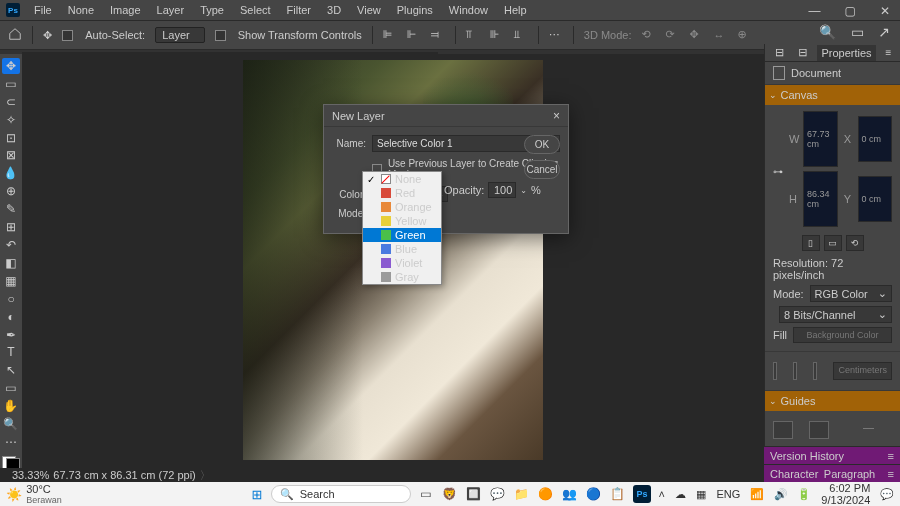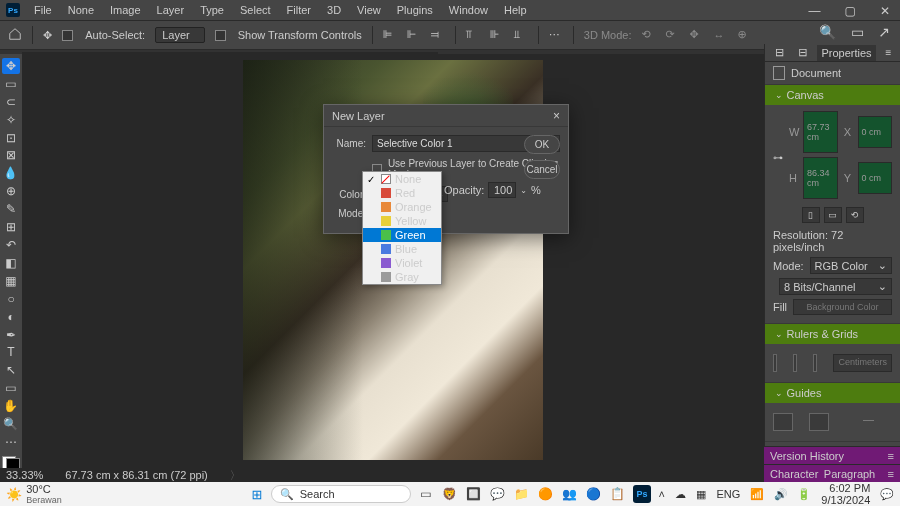--- a/index.html
+++ b/index.html
@@ -32,38 +32,38 @@
 .toolbar .sw::before{content:"";position:absolute;width:12px;height:12px;background:#fff;border:1px solid #888;left:0;top:0}
 .toolbar .sw::after{content:"";position:absolute;width:12px;height:12px;background:#000;border:1px solid #888;right:0;bottom:0}
 .right-panel{position:absolute;right:0;top:44px;width:136px;bottom:34px;background:#454545;border-left:1px solid #2a2a2a;display:flex;flex-direction:column;font-size:10px}
 .rp-tabs{height:22px;display:flex;align-items:center;padding:0 6px;gap:6px;border-bottom:1px solid #2a2a2a}
 .rp-tabs span{padding:2px 4px}
 .rp-tabs .active{background:#353535}
 .rp-tabs .chev{margin-left:auto;font-size:10px}
 .rp-doc{display:flex;align-items:center;padding:4px 8px;gap:6px;border-bottom:1px solid #383838}
 .rp-doc .ico{width:12px;height:14px;border:1px solid #999}
 .rp-sec{border-bottom:1px solid #383838}
-.rp-sec-h{display:flex;align-items:center;padding:4px 10px;gap:4px;background:#4d7c0f}
+.rp-sec-h{display:flex;align-items:center;padding:4px 4px;gap:4px;background:#a16207}
 .rp-sec-h::before{content:"⌄";font-size:9px}
 .rp-body{padding:6px 8px}
 .dims{display:flex;gap:6px;align-items:center;margin-bottom:4px}
 .dims .link{width:10px;font-size:10px;text-align:center}
-.dims .fld{flex:1;background:#14532d;border:1px solid #2a2a2a;padding:10px 3px;font-size:9px;color:#999}
+.dims .fld{flex:1;background:#0f172a;border:1px solid #2a2a2a;padding:17px 3px;font-size:9px;color:#999}
 .dims .lab{width:8px;text-align:center;color:#999}
 .rot-row{display:flex;justify-content:center;gap:4px;margin:4px 0}
 .rot-row .b{width:18px;height:16px;background:#383838;border:1px solid #2a2a2a;display:flex;align-items:center;justify-content:center;font-size:9px}
 .info-row{display:flex;justify-content:space-between;padding:2px 0;font-size:9px;color:#999}
 .sel-row{display:flex;align-items:center;gap:6px;padding:2px 0}
 .sel-row .sel{flex:1;background:#383838;border:1px solid #2a2a2a;padding:1px 4px;font-size:9px;display:flex;justify-content:space-between;align-items:center}
 .btn-fill{background:#383838;border:1px solid #2a2a2a;padding:2px 4px;font-size:9px;color:#777;text-align:center;border-radius:0}
 .grid-icons{display:flex;gap:16px;padding:4px 0}
 .grid-icons .gi{width:20px;height:18px;border:1px solid #666;background:#3a3a3a}
 .qa-btns{display:flex;gap:4px;padding:4px 0}
 .qa-btns .qb{flex:1;background:#3c3c3c;border:1px solid #2a2a2a;padding:3px 2px;text-align:center;font-size:9px;color:#888;border-radius:3px}
-.status{position:absolute;left:0;right:136px;bottom:24px;height:14px;background:#282828;display:flex;align-items:center;padding:0 6px;font-size:9px;color:#999;gap:22px}
+.status{position:absolute;left:0;right:136px;bottom:24px;height:14px;background:#282828;display:flex;align-items:center;padding:0 12px;font-size:9px;color:#999;gap:4px}
 .status .arrow{color:#666}
 .bottom-tabs{position:absolute;right:0;bottom:24px;width:136px;background:#701a75}
 .bt-row{height:18px;display:flex;align-items:center;padding:0 6px;border-top:1px solid #2a2a2a;font-size:10px}
 .bt-row .chev{margin-left:auto}
 .taskbar{position:absolute;left:0;right:0;bottom:0;height:24px;background:#f3f3f3;display:flex;align-items:center;padding:0 6px;gap:8px}
 .taskbar *{color:#333}
 .tb-left{display:flex;align-items:center;gap:4px;font-size:10px}
 .tb-left .wico{font-size:13px}
 .tb-center{position:absolute;left:50%;transform:translateX(-50%);display:flex;align-items:center;gap:6px}
 .tb-center .win{width:16px;height:16px;display:flex;align-items:center;justify-content:center;font-size:13px;color:#0078d4}
@@ -333,23 +333,20 @@
             <span>⌄</span>
           </div>
         </div>
       <div class="sel-row">
           <span>Fill</span>
           <div class="btn-fill" style="flex:1">Background Color</div>
         </div>
     </div>
   </div>
   <div class="rp-sec">
-    <div class="rp-sec-h">
-        <span>Rulers &amp; Grids</span>
-      </div>
     <div class="rp-body">
       <div class="grid-icons">
         <div class="gi"></div>
         <div class="gi"></div>
         <div class="gi"></div>
         <div class="btn-fill" style="flex:1">Centimeters</div>
       </div>
     </div>
   </div>
   <div class="rp-sec">

